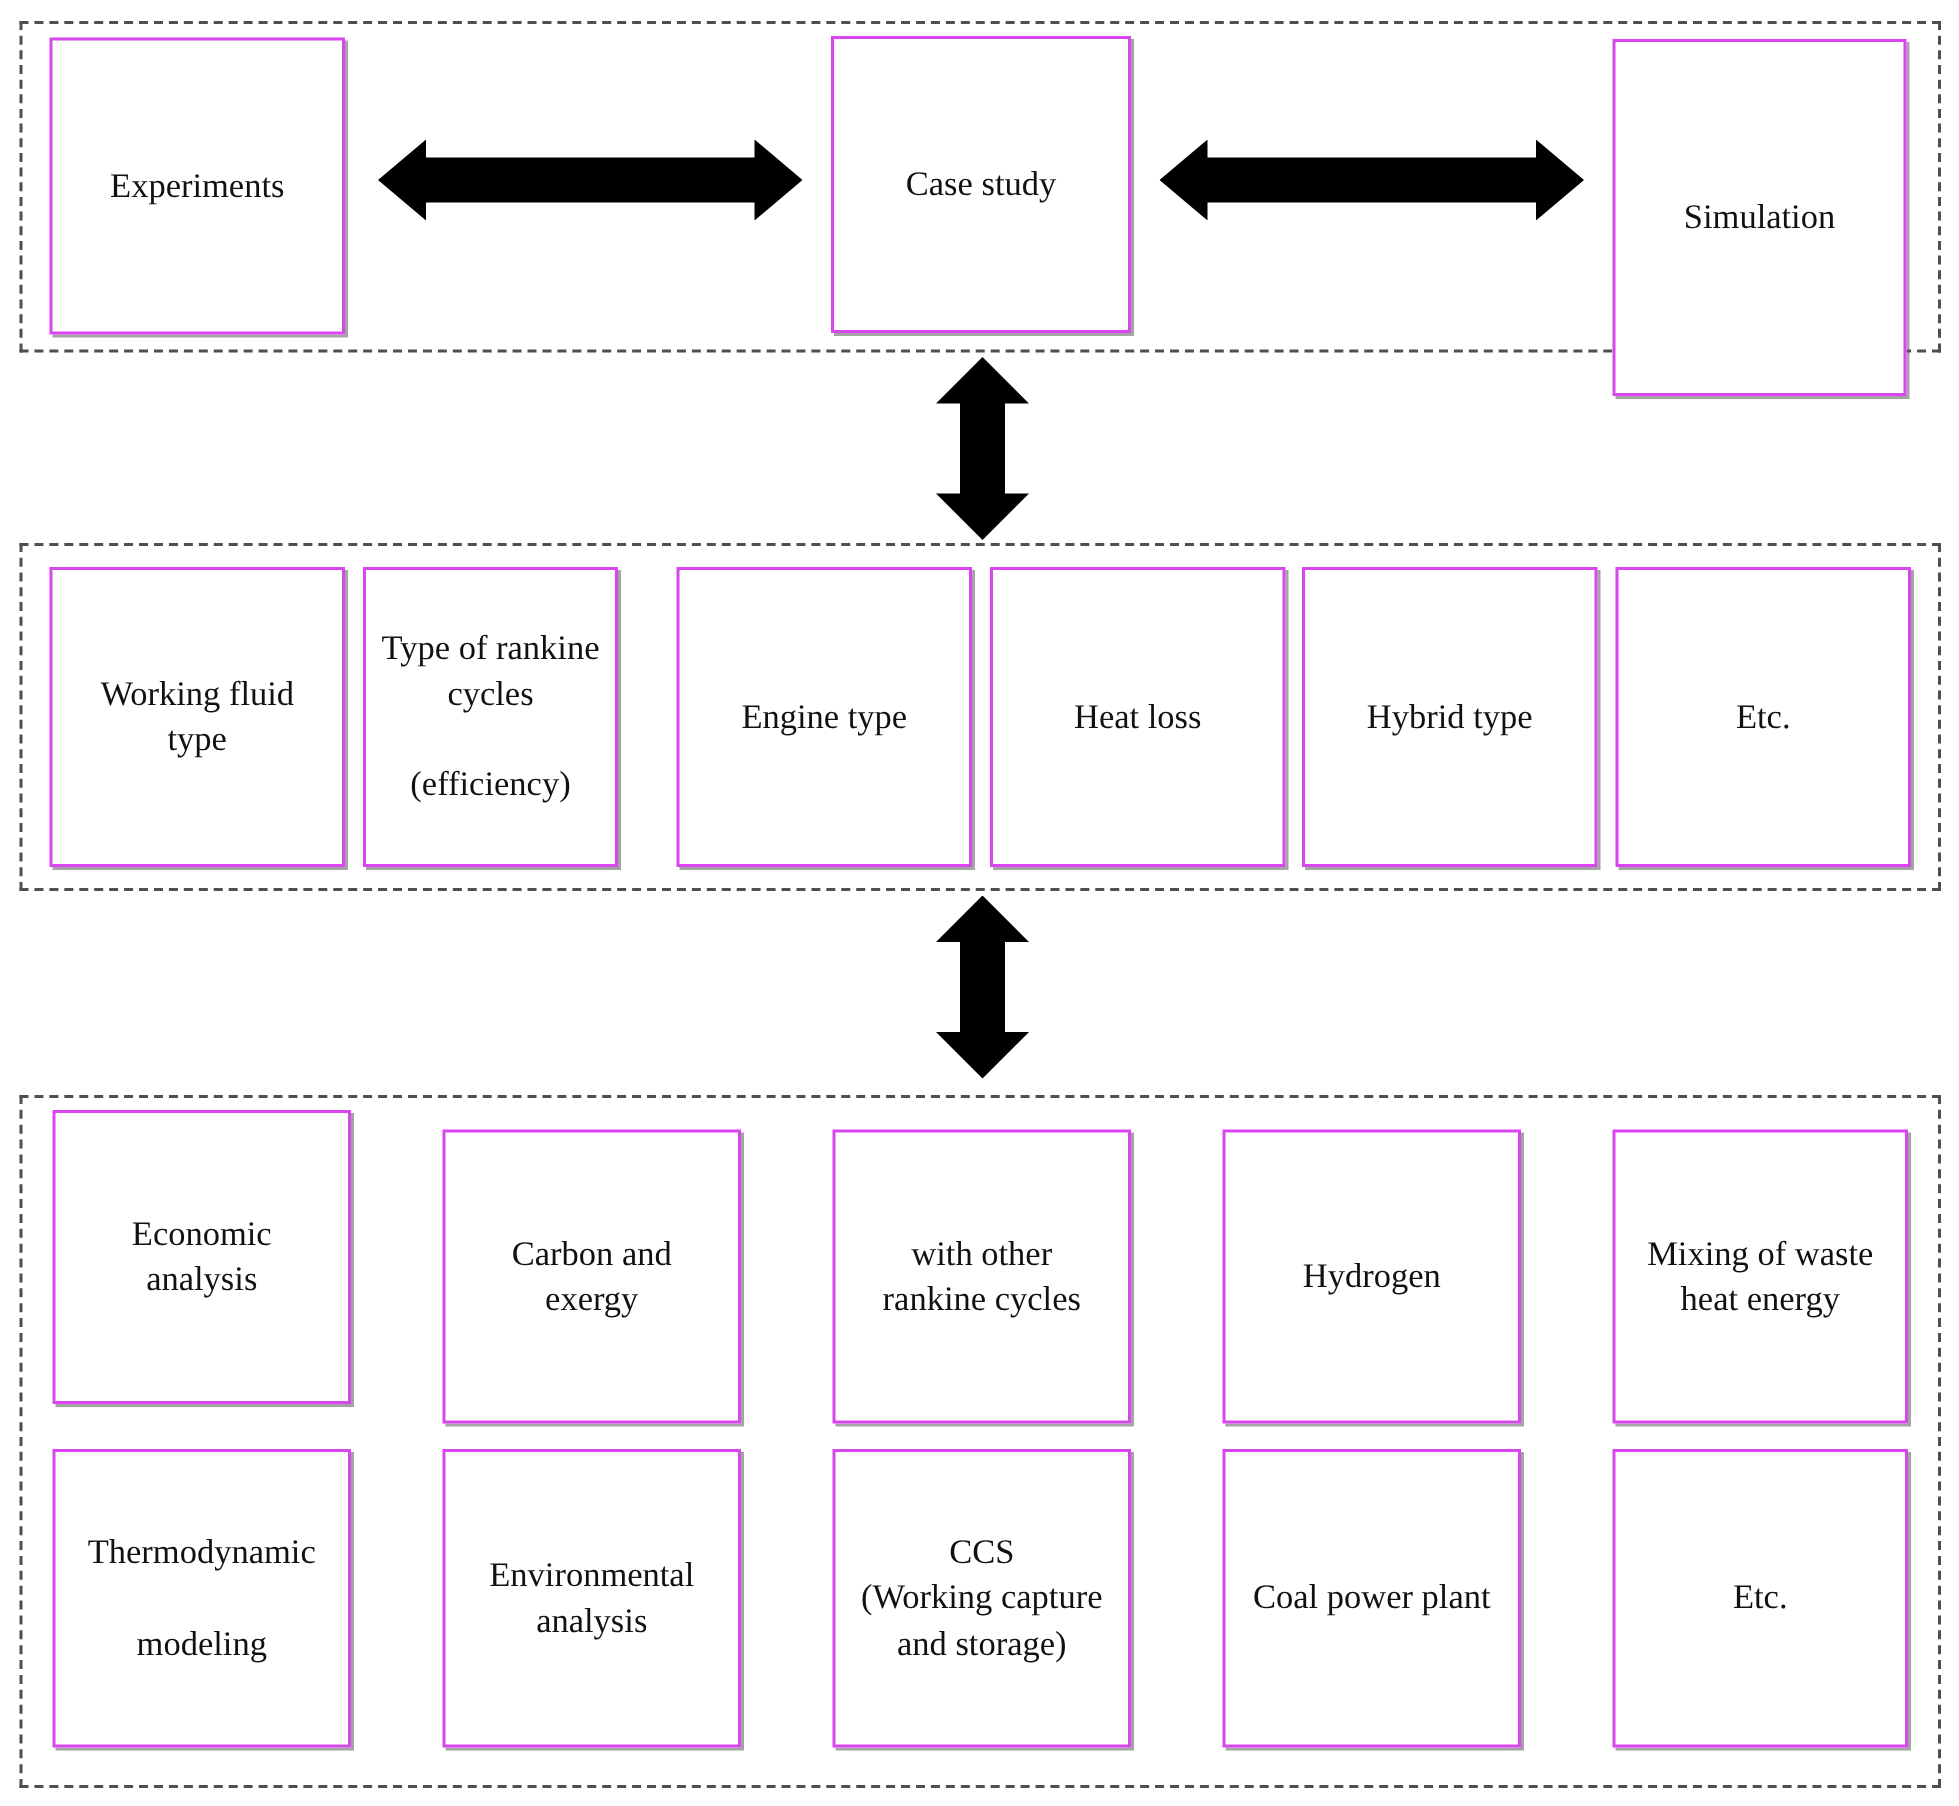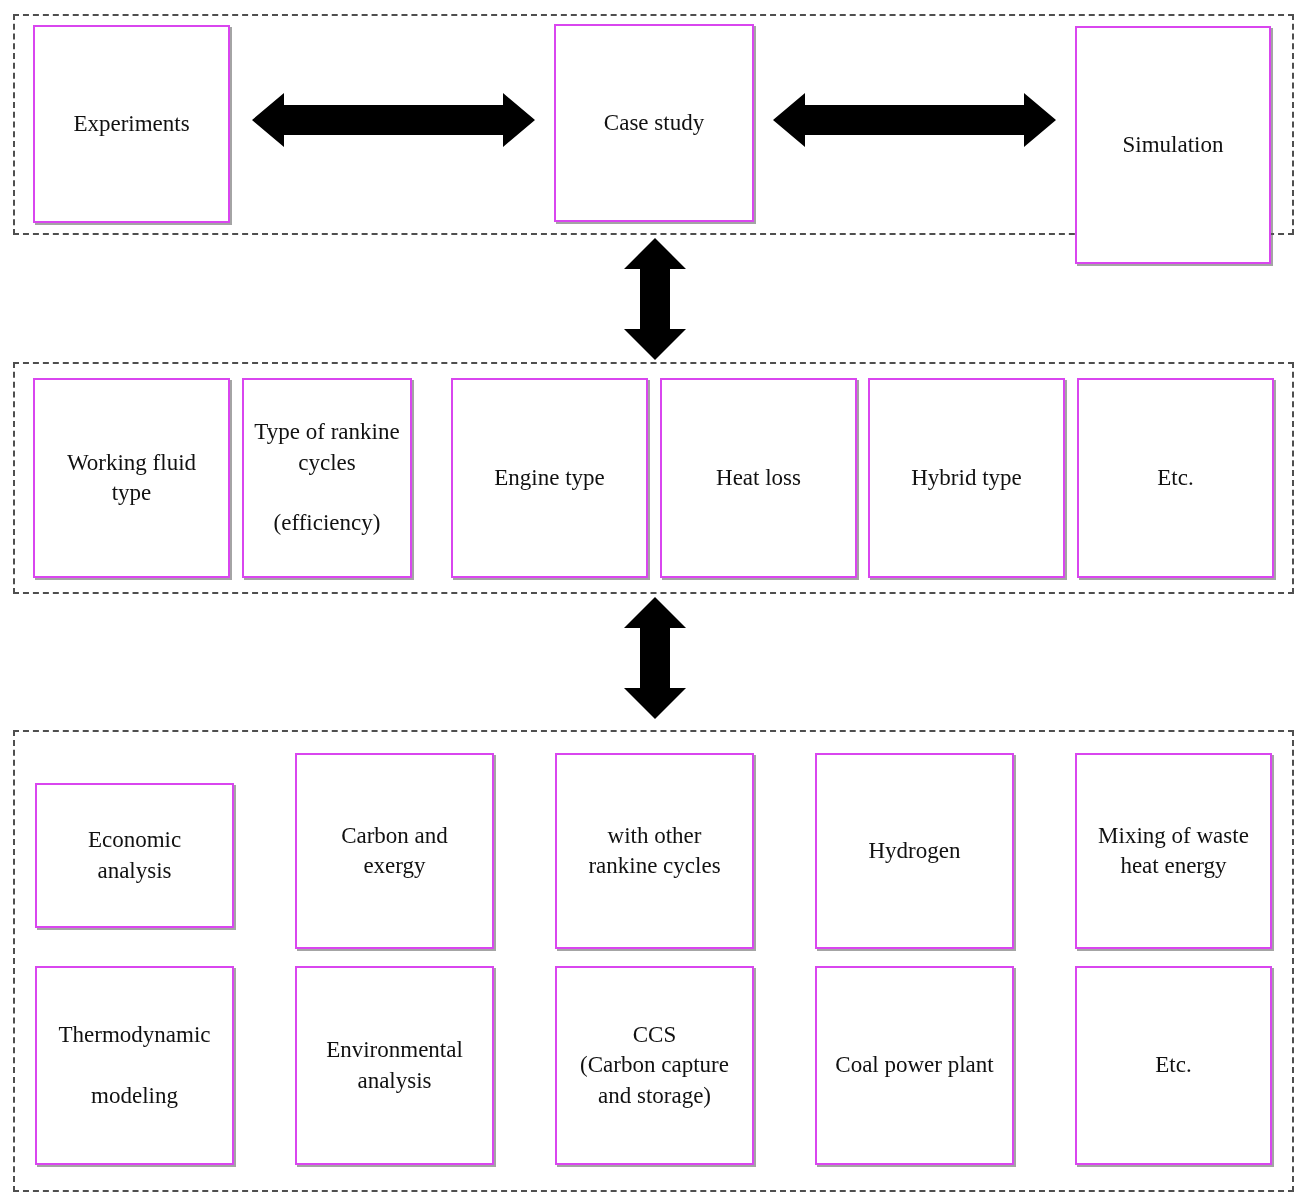--- a/index.html
+++ b/index.html
@@ -108,21 +108,21 @@
   </div>
 
   <div class="node" style="left:868px; top:378px; width:197px; height:200px;">
     <div class="box-label">Hybrid type</div>
   </div>
 
   <div class="node" style="left:1077px; top:378px; width:197px; height:200px;">
     <div class="box-label">Etc.</div>
   </div>
 
-  <div class="node" style="left:35px; top:783px; width:199px; height:145px;">
+  <div class="node" style="left:35px; top:740px; width:199px; height:196px;">
     <div class="box-label">Economic
 analysis</div>
   </div>
 
   <div class="node" style="left:295px; top:753px; width:199px; height:196px;">
     <div class="box-label">Carbon and
 exergy</div>
   </div>
 
   <div class="node" style="left:555px; top:753px; width:199px; height:196px;">
@@ -145,21 +145,21 @@
 modeling</div>
   </div>
 
   <div class="node" style="left:295px; top:966px; width:199px; height:199px;">
     <div class="box-label">Environmental
 analysis</div>
   </div>
 
   <div class="node" style="left:555px; top:966px; width:199px; height:199px;">
     <div class="box-label">CCS
-(Carbon capture
+(Working capture
 and storage)</div>
   </div>
 
   <div class="node" style="left:815px; top:966px; width:199px; height:199px;">
     <div class="box-label">Coal power plant</div>
   </div>
 
   <div class="node" style="left:1075px; top:966px; width:197px; height:199px;">
     <div class="box-label">Etc.</div>
   </div>

